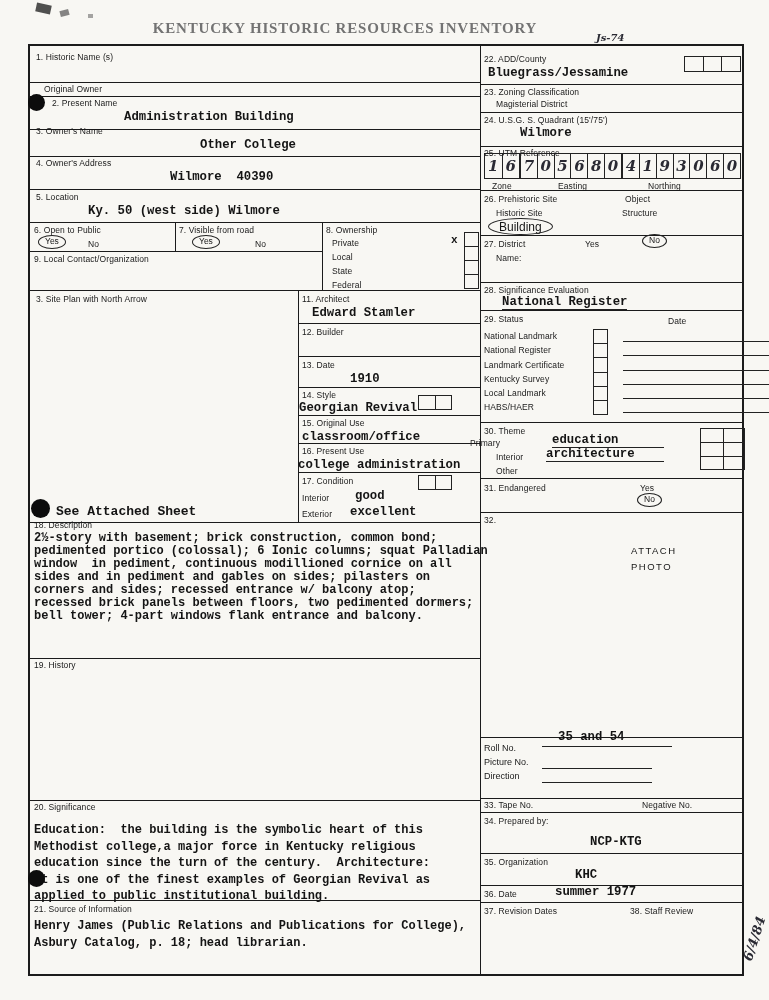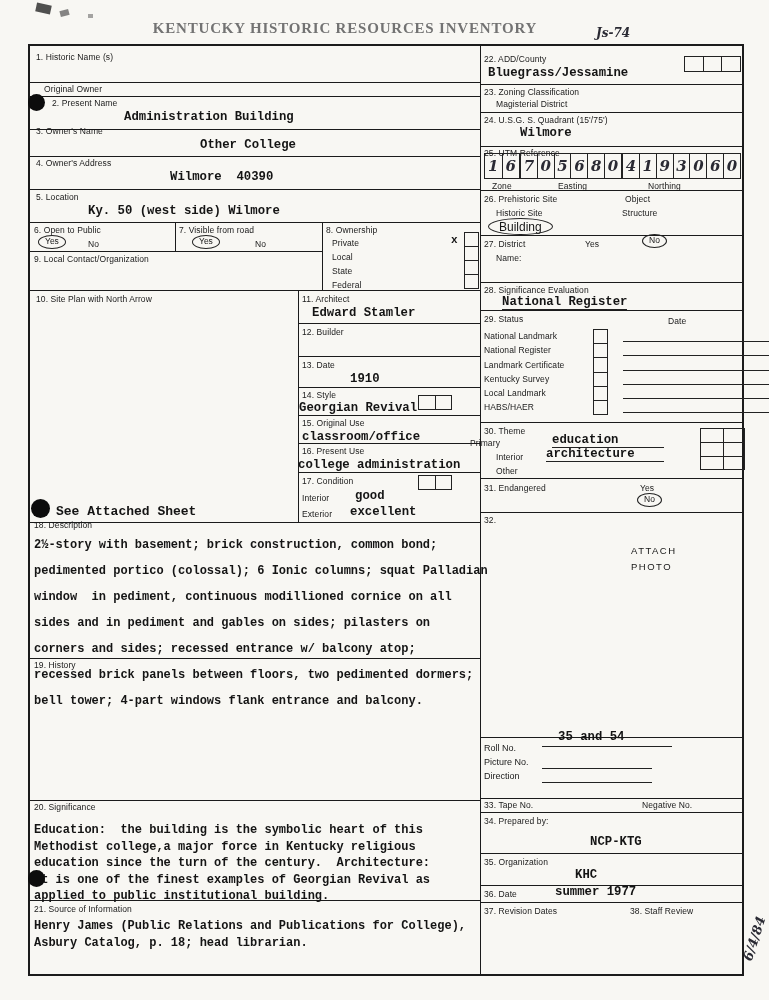--- a/index.html
+++ b/index.html
@@ -33,21 +33,21 @@
   .tgrid>div:nth-child(-n+2){border-top:none}
   .title{position:absolute;left:0;top:20px;width:690px;text-align:center;
          font-family:"Liberation Serif",serif;font-weight:bold;font-size:15px;letter-spacing:.8px;color:#737373}
   .mark{position:absolute;background:#262626}
 </style>
 </head>
 <body>
 <div id="page">
 
 <div class="title">KENTUCKY HISTORIC RESOURCES INVENTORY</div>
-<div class="abs hand" style="left:596px;top:26px;font-size:12px">Js-74</div>
+<div class="abs hand" style="left:596px;top:32px;font-size:10px">Js-74</div>
 <div class="mark" style="left:36px;top:4px;width:15px;height:9px;transform:rotate(12deg);opacity:.8"></div>
 <div class="mark" style="left:60px;top:10px;width:9px;height:6px;transform:rotate(-15deg);opacity:.55"></div>
 <div class="mark" style="left:88px;top:14px;width:5px;height:4px;opacity:.4"></div>
 
 <div id="form">
 
   <div class="vline" style="left:450px;top:0;height:928px"></div>
 
   <div class="hline" style="left:0;top:36px;width:450px"></div>
   <div class="hline" style="left:0;top:50px;width:450px"></div>
@@ -119,21 +119,21 @@
   <div class="typed" style="left:421px;top:188px;font-size:11px">x</div>
   <div class="vstrip" style="left:434px;top:186px;width:15px;height:57px">
     <div></div>
         <div></div>
     <div></div>
         <div></div>
   </div>
 
   <div class="lbl" style="left:4px;top:208px">9. Local Contact/Organization</div>
 
-  <div class="lbl" style="left:6px;top:248px">10. Site Plan with North Arrow</div>
+  <div class="lbl" style="left:6px;top:248px">3. Site Plan with North Arrow</div>
   <div class="typed" style="left:26px;top:458px;font-size:13px">See Attached Sheet</div>
 
   <div class="lbl" style="left:272px;top:248px">11. Architect</div>
   <div class="typed" style="left:282px;top:260px">Edward Stamler</div>
   <div class="lbl" style="left:272px;top:281px">12. Builder</div>
   <div class="lbl" style="left:272px;top:314px">13. Date</div>
   <div class="typed" style="left:320px;top:326px">1910</div>
   <div class="lbl" style="left:272px;top:344px">14. Style</div>
   <div class="typed" style="left:269px;top:355px">Georgian Revival</div>
   <div class="hstrip" style="left:388px;top:349px;width:34px;height:15px">
@@ -148,21 +148,21 @@
   <div class="hstrip" style="left:388px;top:429px;width:34px;height:15px">
     <div></div>
         <div></div>
   </div>
   <div class="lbl" style="left:272px;top:447px">Interior</div>
   <div class="typed" style="left:325px;top:443px">good</div>
   <div class="lbl" style="left:272px;top:463px">Exterior</div>
   <div class="typed" style="left:320px;top:459px">excellent</div>
 
   <div class="lbl" style="left:4px;top:474px">18. Description</div>
-  <div class="para" style="left:4px;top:486px;line-height:26px">2½-story with basement; brick construction, common bond;
+  <div class="para" style="left:4px;top:486px;line-height:13px">2½-story with basement; brick construction, common bond;
 pedimented portico (colossal); 6 Ionic columns; squat Palladian
 window  in pediment, continuous modillioned cornice on all
 sides and in pediment and gables on sides; pilasters on
 corners and sides; recessed entrance w/ balcony atop;
 recessed brick panels between floors, two pedimented dormers;
 bell tower; 4-part windows flank entrance and balcony.</div>
 
   <div class="lbl" style="left:4px;top:614px">19. History</div>
 
   <div class="lbl" style="left:4px;top:756px">20. Significance</div>

